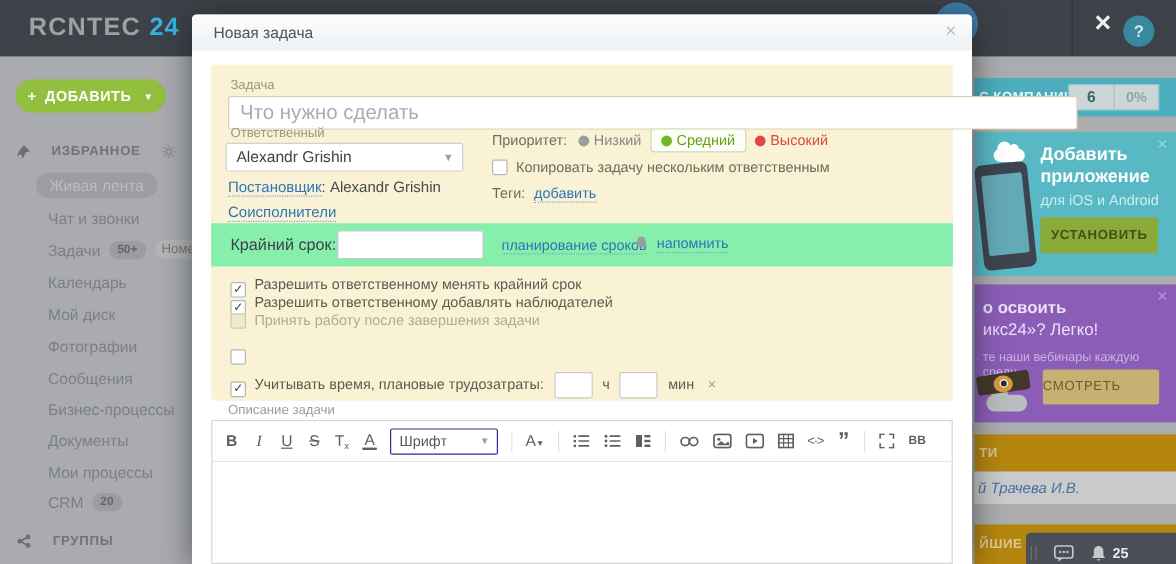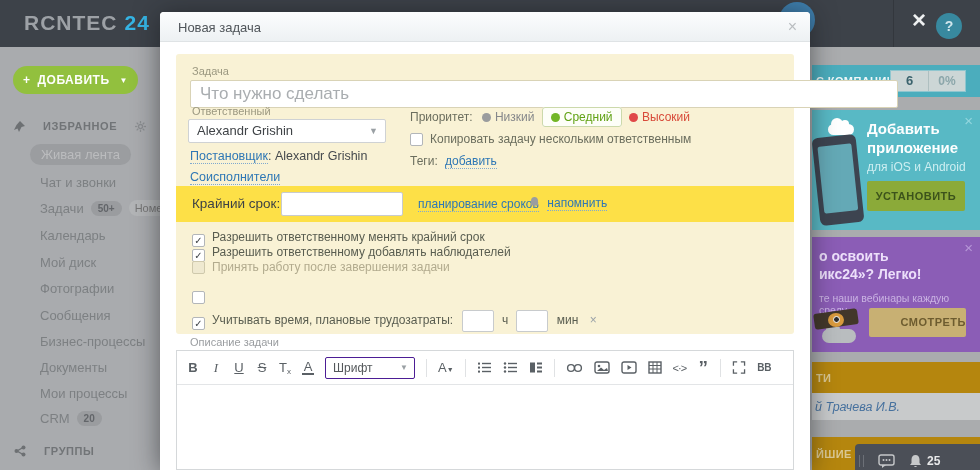--- a/index.html
+++ b/index.html
@@ -45,23 +45,23 @@
   .cloud::after { content:""; position:absolute; width:8px; height:8px; background:inherit; border-radius:50%; left:13px; top:-4px; }
   .phone { position:absolute; left:4px; top:26px; width:44px; height:88px; background:#3d4450; border-radius:6px; transform:rotate(-6deg); }
   .phone::before { content:""; position:absolute; left:5px; top:9px; right:5px; bottom:12px; background:#64a9b6; border-radius:2px; }
   .mp-l1 { position:absolute; left:55px; top:10px; color:#fdfefe; font-size:15px; font-weight:bold; }
   .mp-l2 { position:absolute; left:55px; top:29px; color:#fdfefe; font-size:15px; font-weight:bold; }
   .mp-l3 { position:absolute; left:55px; top:50px; color:#cdeef1; font-size:12px; }
   .install-btn { position:absolute; left:55px; top:71px; width:98px; height:30px; background:#8baa39; color:#3c531b; font-size:11px; font-weight:bold; text-align:center; line-height:30px; border-radius:2px; cursor:pointer; letter-spacing:.5px; }
   .webinar { left:812px; top:237px; width:168px; height:115px; background:#8b5db6; overflow:hidden; }
   .wb-close { position:absolute; right:7px; top:2px; color:#b697d7; font-size:15px; cursor:pointer; }
   .wb-l1 { position:absolute; left:7px; top:11px; color:#ecdffa; font-size:14px; font-weight:bold; }
-  .wb-l2 { position:absolute; left:7px; top:29px; color:#ecdffa; font-size:14px; font-weight:bold; }
+  .wb-l2 { position:absolute; left:7px; top:29px; color:#ecdffa; font-size:14px; font-weight:normal; }
   .wb-sub { position:absolute; left:7px; top:55px; color:#c9b2e2; font-size:10.5px; }
-  .watch-btn { position:absolute; left:57px; top:71px; width:97px; height:29px; background:#c8b073; color:#6d5c2f; font-size:11px; font-weight:bold; text-align:right; line-height:29px; border-radius:2px; cursor:pointer; letter-spacing:.5px; }
+  .watch-btn { position:absolute; left:57px; top:71px; width:97px; height:29px; background:#c8b073; color:#6d5c2f; font-size:11px; font-weight:normal; text-align:left; line-height:29px; border-radius:2px; cursor:pointer; letter-spacing:.5px; }
   .owl { position:absolute; left:2px; top:70px; width:52px; height:42px; }
   .owl .glass { position:absolute; left:0; top:4px; width:44px; height:16px; background:#42372a; border-radius:3px; transform:rotate(-8deg); }
   .owl .eye { position:absolute; left:14px; top:6px; width:16px; height:14px; background:#d89a3e; border-radius:50%; }
   .owl .pupil { position:absolute; left:19px; top:9px; width:7px; height:7px; background:#2c2c2c; border-radius:50%; border:1.5px solid #fff; }
   .owl .cl { position:absolute; left:8px; top:22px; width:34px; height:14px; background:#b9bdbf; border-radius:8px; }
   .owl .cl::before { content:""; position:absolute; width:14px; height:14px; background:inherit; border-radius:50%; left:4px; top:-7px; }
   .band { left:812px; width:168px; background:#b5860e; color:#d9c793; font-size:11px; font-weight:bold; display:flex; align-items:center; letter-spacing:.4px; }
   .band1 { top:362px; height:31px; }
   .band2 { top:437px; height:33px; }
   .band span { margin-left:4px; }
@@ -85,21 +85,21 @@
   .plain { color:#45494d; }
   .row { position:absolute; font-size:12px; color:#6b6e5e; white-space:nowrap; }
   .rdot { display:inline-block; width:9px; height:9px; border-radius:50%; vertical-align:-1px; margin-right:4px; }
   .prio-mid { background:#fdfef8; border:1px solid #ccd9ab; border-radius:3px; padding:2px 8px; color:#61a214; margin:0 4px; }
   .prio-low { color:#85878a; }
   .prio-high { color:#d84a39; }
   .cb { display:inline-block; width:13px; height:13px; background:#fff; border:1px solid #b3b6b9; border-radius:2px; vertical-align:-3px; margin-right:7px; text-align:center; line-height:12px; font-size:10px; color:#3e4246; }
   .cb.dis { background:#efe9d0; border-color:#cfc9ac; }
   .opt { position:absolute; left:16px; font-size:12px; color:#595d50; white-space:nowrap; }
   .opt.dis { color:#b2ab8e; }
-  .strip { position:absolute; left:0; top:132px; width:618px; height:36px; background:#fde047; }
+  .strip { position:absolute; left:0; top:132px; width:618px; height:36px; background:#86efac; }
   .strip .dl-label { position:absolute; left:16px; top:10px; font-size:13.5px; color:#3e4245; }
   .dl-input { position:absolute; left:105px; top:6px; width:122px; height:24px; border:1px solid #c8cbcd; border-radius:2px; background:#fff; outline:none; font-family:"Liberation Sans",sans-serif; padding:0 6px; font-size:13px; }
   .tiny-input { width:32px; height:22px; border:1px solid #c8cbcd; border-radius:2px; background:#fff; outline:none; text-align:center; font-family:"Liberation Sans",sans-serif; font-size:12px; vertical-align:middle; margin:0 5px; }
   .desc-label { position:absolute; left:30px; top:324px; font-size:11px; color:#9a9da0; }
   .editor { position:absolute; left:16px; top:338px; width:618px; height:120px; border:1px solid #d5d8da; background:#fff; }
   .etoolbar { height:34px; border-bottom:1px solid #e3e5e7; display:flex; align-items:center; padding:0 10px; gap:11px; }
   .tbtn { font-size:13px; color:#5a6065; cursor:pointer; min-width:12px; text-align:center; }
   .tb-b { font-weight:bold; } .tb-i { font-style:italic; font-family:"Liberation Serif",serif; }
   .tb-u { text-decoration:underline; } .tb-s { text-decoration:line-through; }
   .tb-a { border-bottom:2px solid #5a6065; line-height:13px; }

